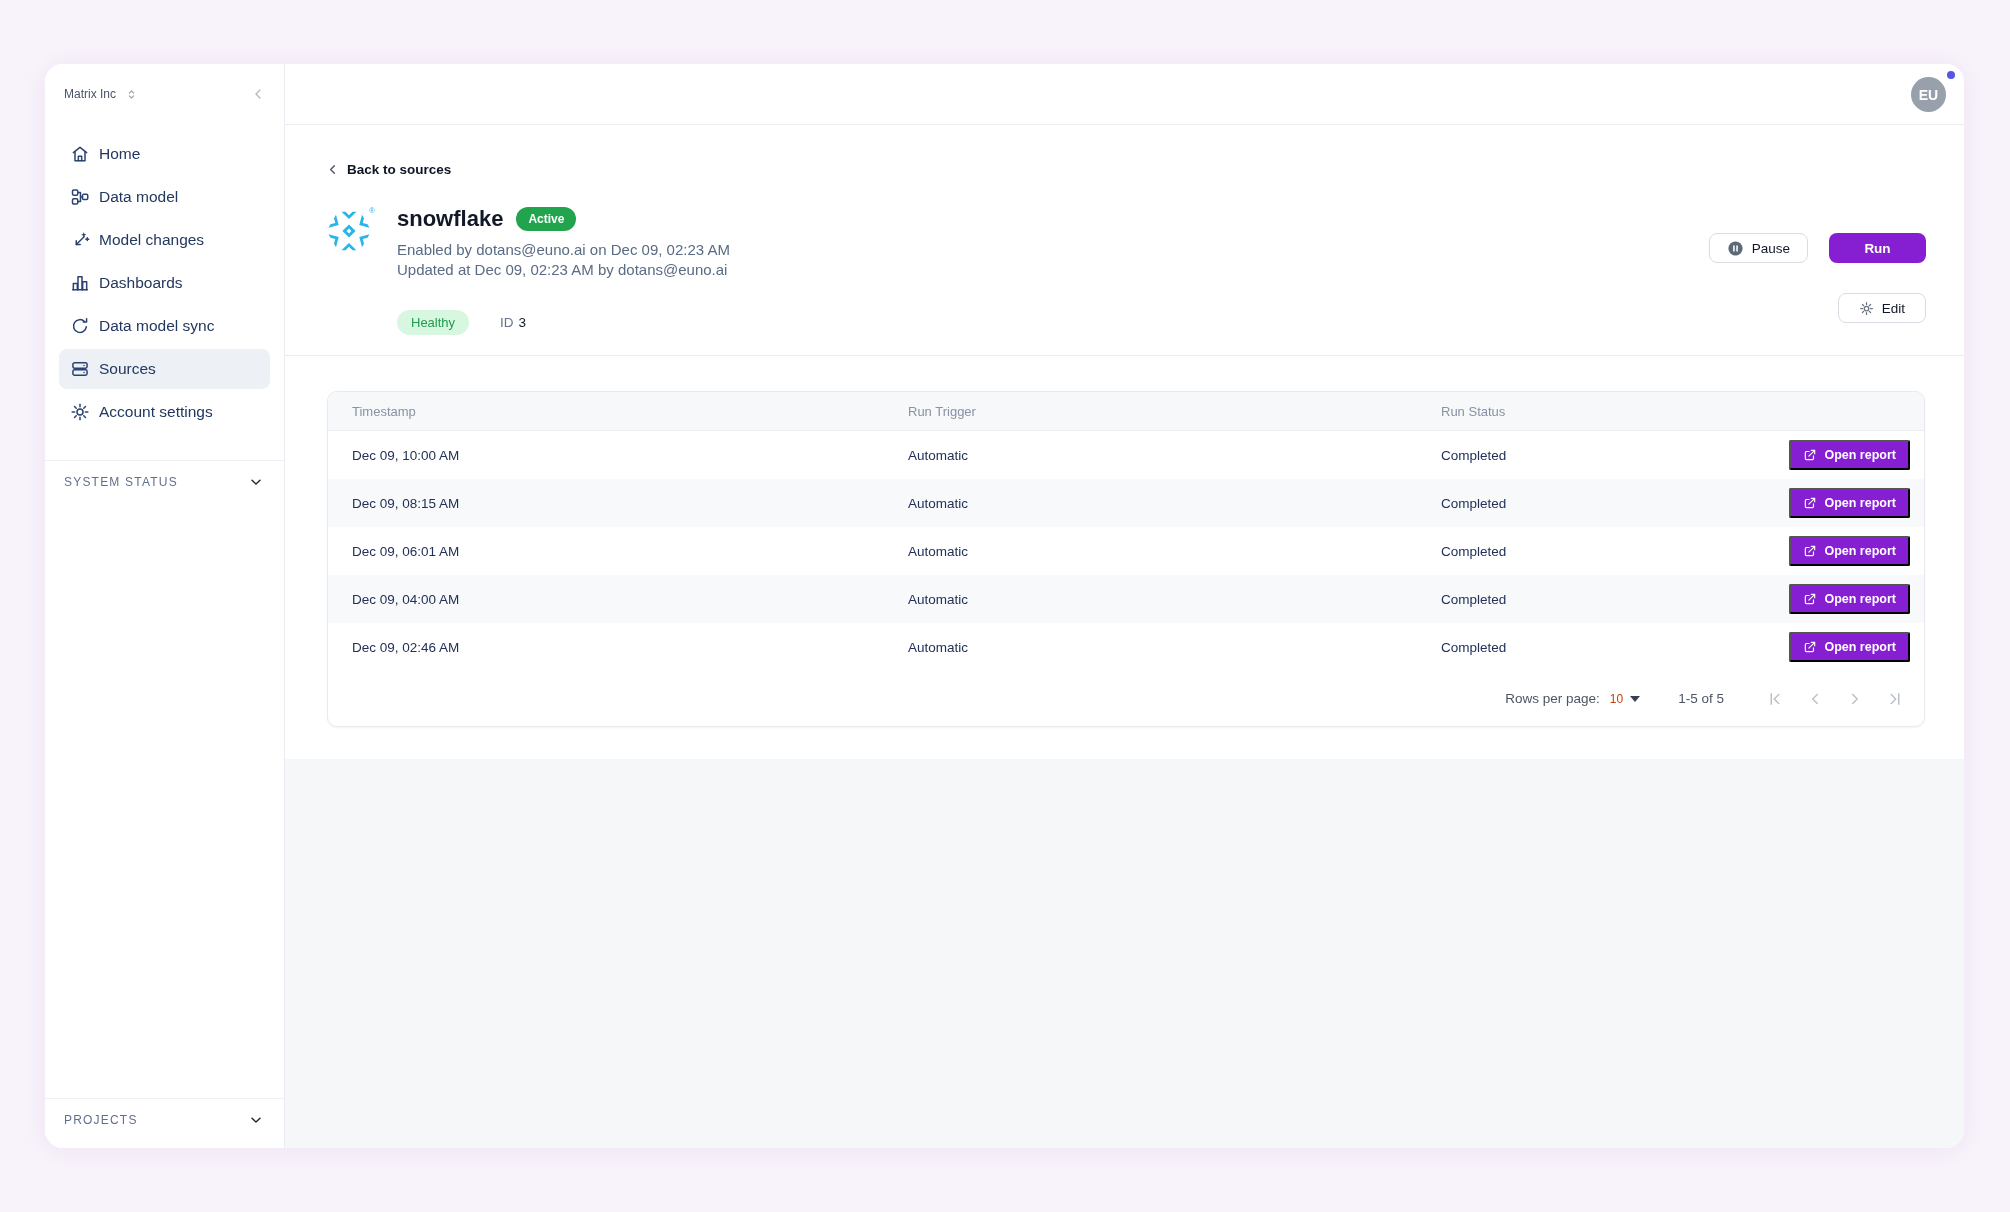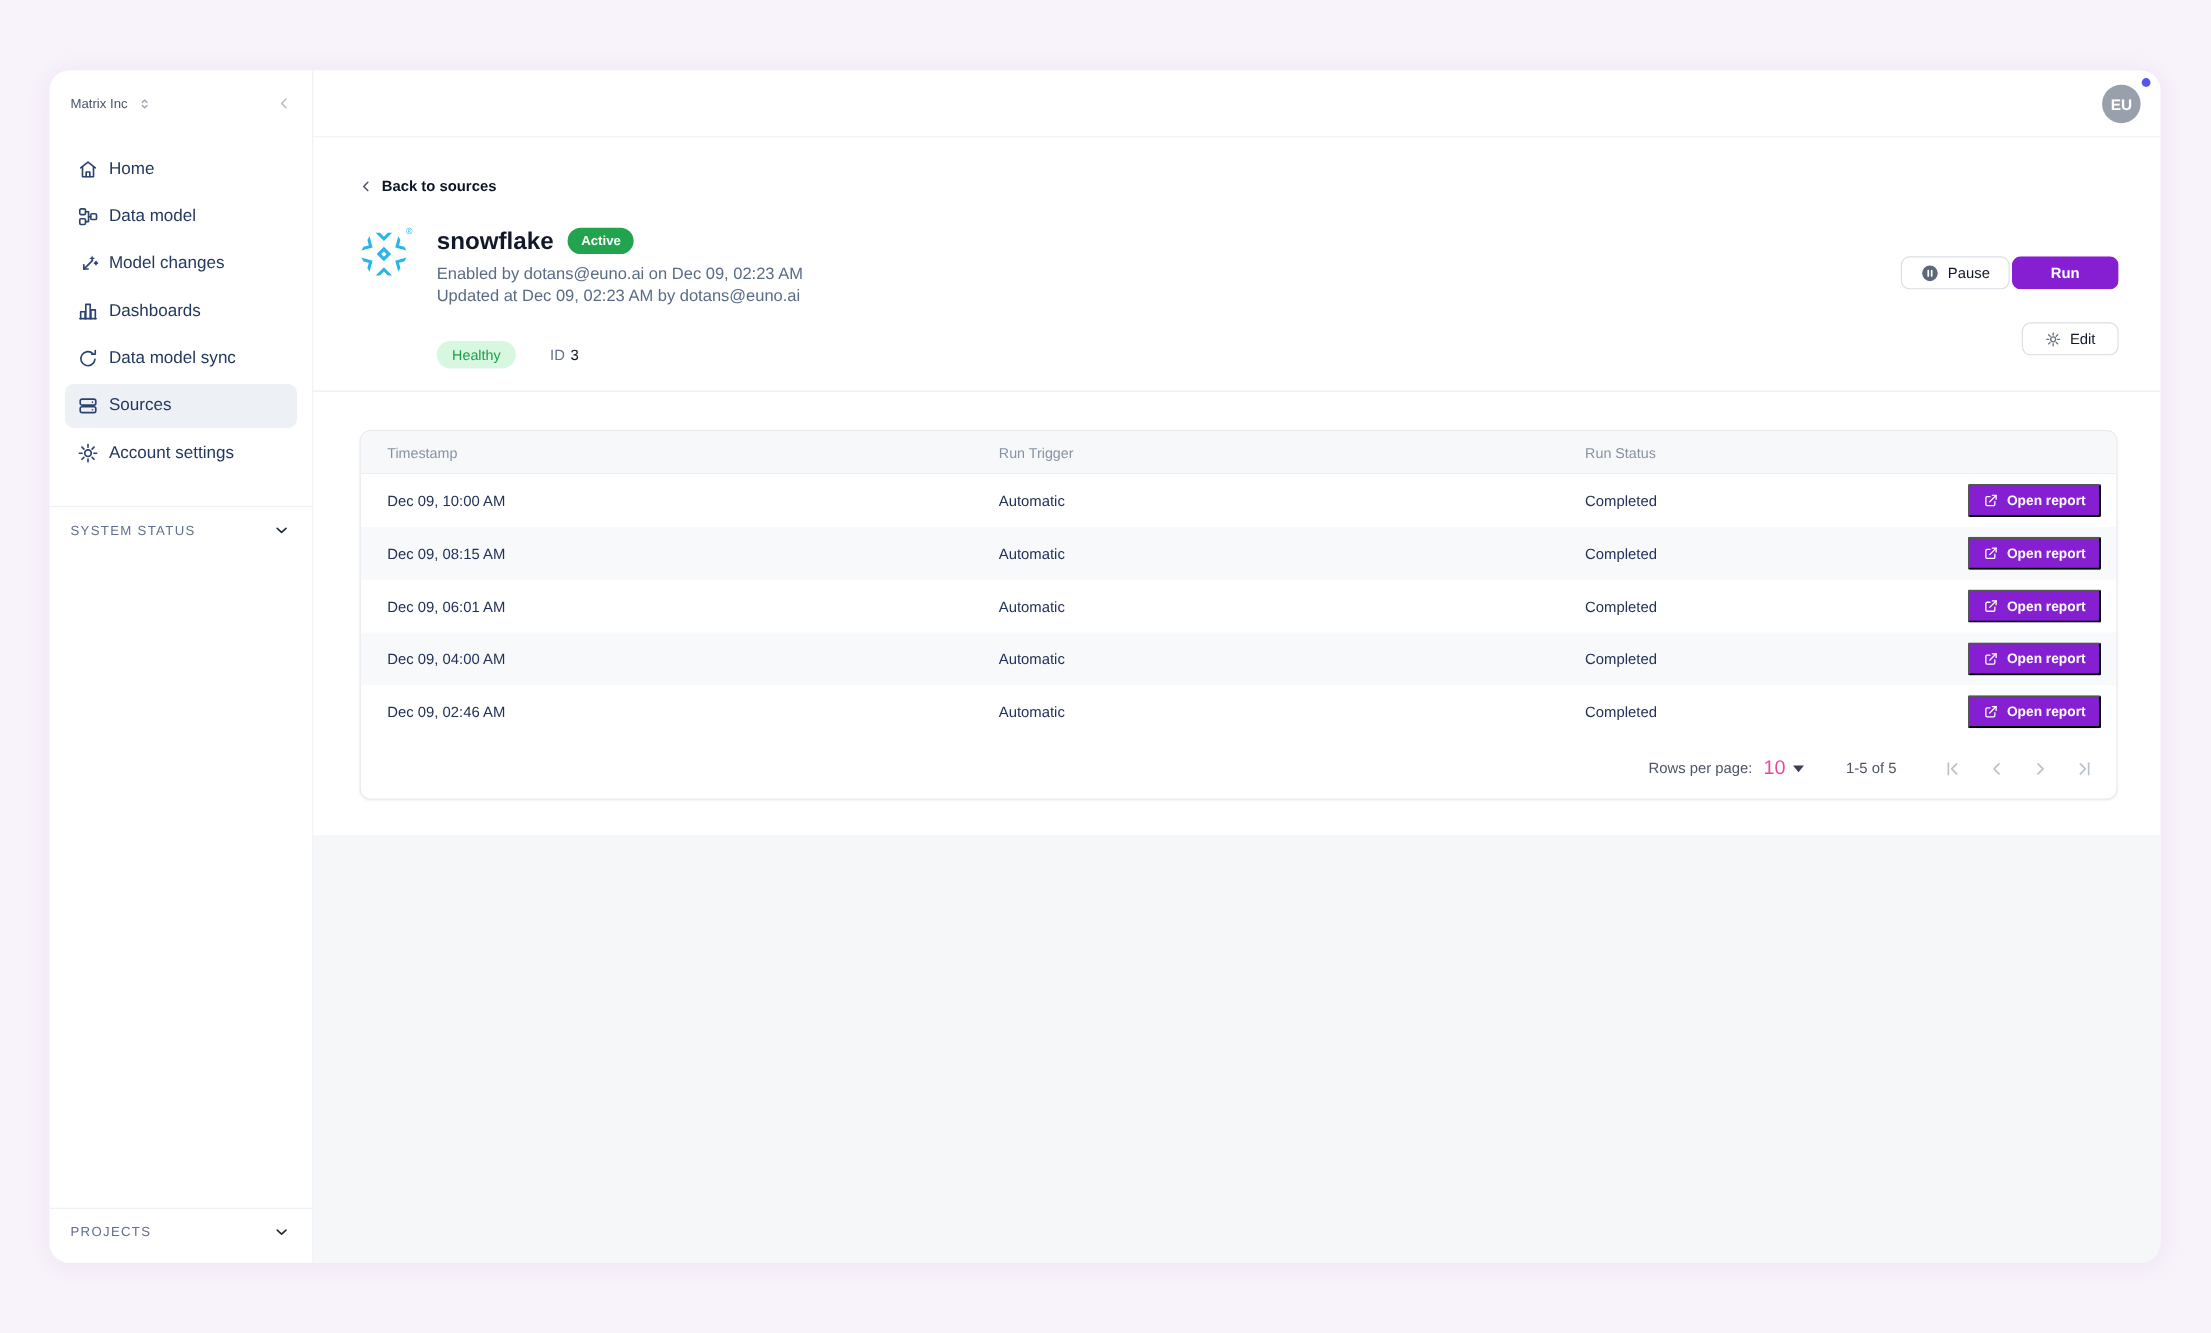--- a/index.html
+++ b/index.html
@@ -53,21 +53,21 @@
 
   .logo-wrap{position:absolute;left:42px;top:84px;width:44px;height:44px}
   .logo-r{position:absolute;right:-4px;top:-3px;font-size:8px;color:var(--snowflake-blue)}
   .src-info{position:absolute;left:112px;top:79px}
   .title-row{display:flex;align-items:center}
   .src-title{font-size:22px;font-weight:600;color:#111827;line-height:30px}
   .badge-active{margin-left:13px;background:var(--active-green);color:#fff;font-size:12px;font-weight:700;
                 height:24px;display:inline-flex;align-items:center;padding:0 12px;border-radius:12px}
   .meta{margin-top:6px;font-size:15px;line-height:19.5px;color:#5a6b84}
 
-  .head-actions{position:absolute;right:38px;top:108px;display:flex;gap:2px}
+  .head-actions{position:absolute;right:38px;top:108px;display:flex;gap:21px}
   .btn{display:inline-flex;align-items:center;justify-content:center;height:30px;border-radius:8px;
        font-size:13.5px;cursor:pointer;border:1px solid transparent}
   .btn-outline{background:#fff;border-color:#d9dde3;color:#111827;font-weight:500}
   .btn-pause{padding:0 17px;gap:8px}
   .btn-run{background:var(--accent-purple);color:#fff;font-weight:600;width:97px}
   .pause-glyph{display:flex}
 
   .status-row{position:absolute;left:112px;top:184px;height:26px;display:flex;align-items:center}
   .badge-healthy{background:var(--healthy-bg);color:var(--healthy-text);font-size:13px;font-weight:500;
                  height:25px;display:inline-flex;align-items:center;padding:0 14px;border-radius:13px}
@@ -86,21 +86,21 @@
   .t-head .th{font-size:13px;color:#8792a5;padding-left:24px}
   .t-row{height:48px}
   .t-row.striped{background:#f8f9fb}
   .t-row .td{font-size:13.5px;color:var(--cell-navy);padding-left:24px}
   .t-row .td-action{display:flex;justify-content:flex-end;padding-right:14px}
   .btn-report{background:var(--accent-purple);color:#fff;border-radius:2px;height:30px;font-size:12.5px;
               font-weight:700;padding:0 12px;gap:7px;display:inline-flex;align-items:center;cursor:pointer}
   .t-foot{height:55px;display:flex;align-items:center;justify-content:flex-end;padding-right:20px}
   .rpp-label{font-size:13.5px;color:#4b5563}
   .rpp-select{margin-left:10px;margin-right:38px;display:flex;align-items:center;gap:7px;cursor:pointer}
-  .rpp-value{font-size:18px;color:#ec4899}
+  .rpp-value{font-size:12px;color:#c2410c}
   .caret-down{width:0;height:0;border-left:5px solid transparent;border-right:5px solid transparent;border-top:6px solid #374151}
   .range-label{font-size:13.5px;color:#4b5563;margin-right:42px}
   .pg-nav{display:flex;align-items:center;gap:22px}
   .pg-btn{color:#b9c0ca;display:flex;cursor:pointer}
 
   svg{display:block}
 </style>
 </head>
 <body>
 

